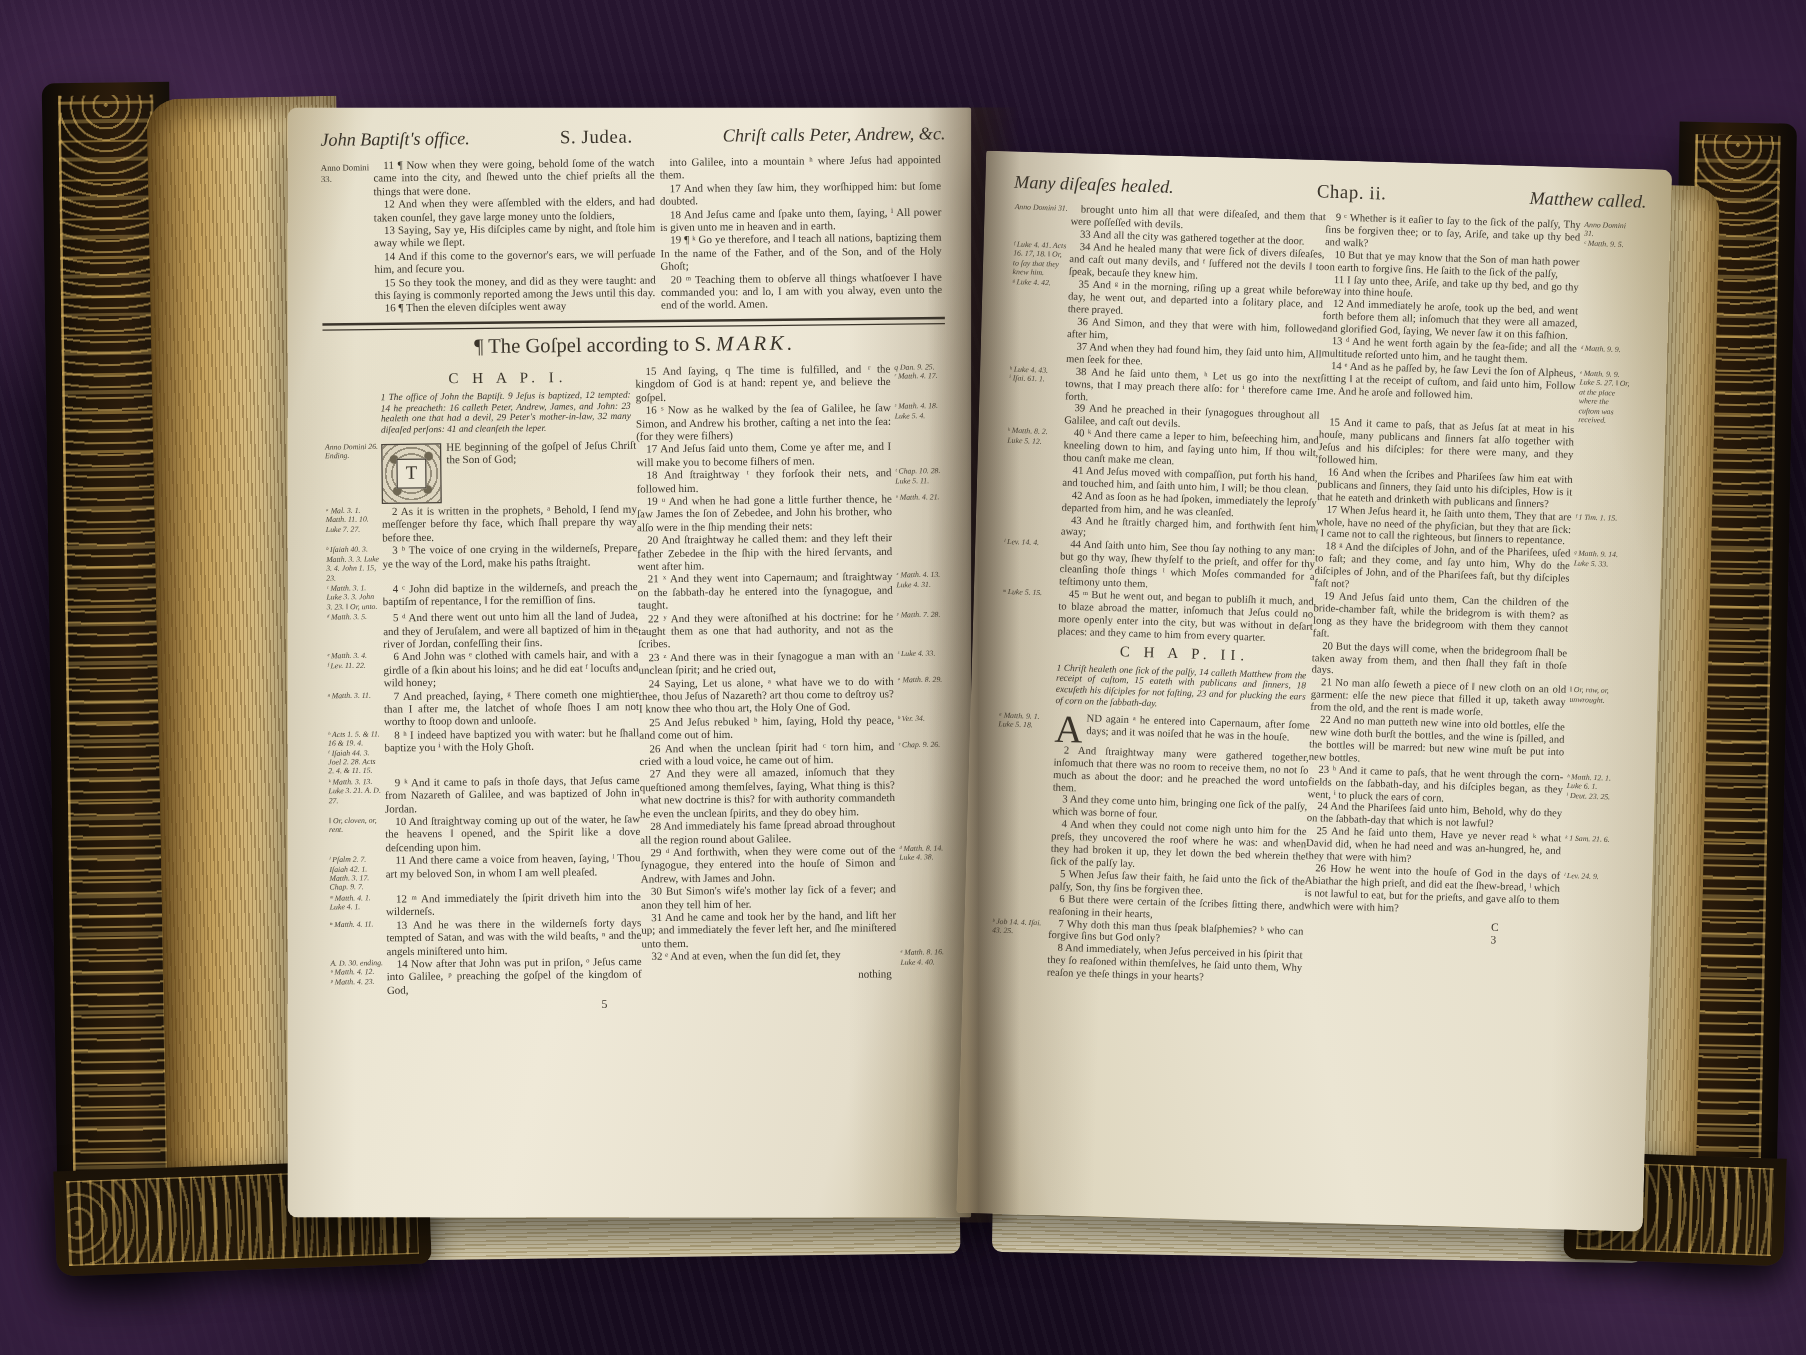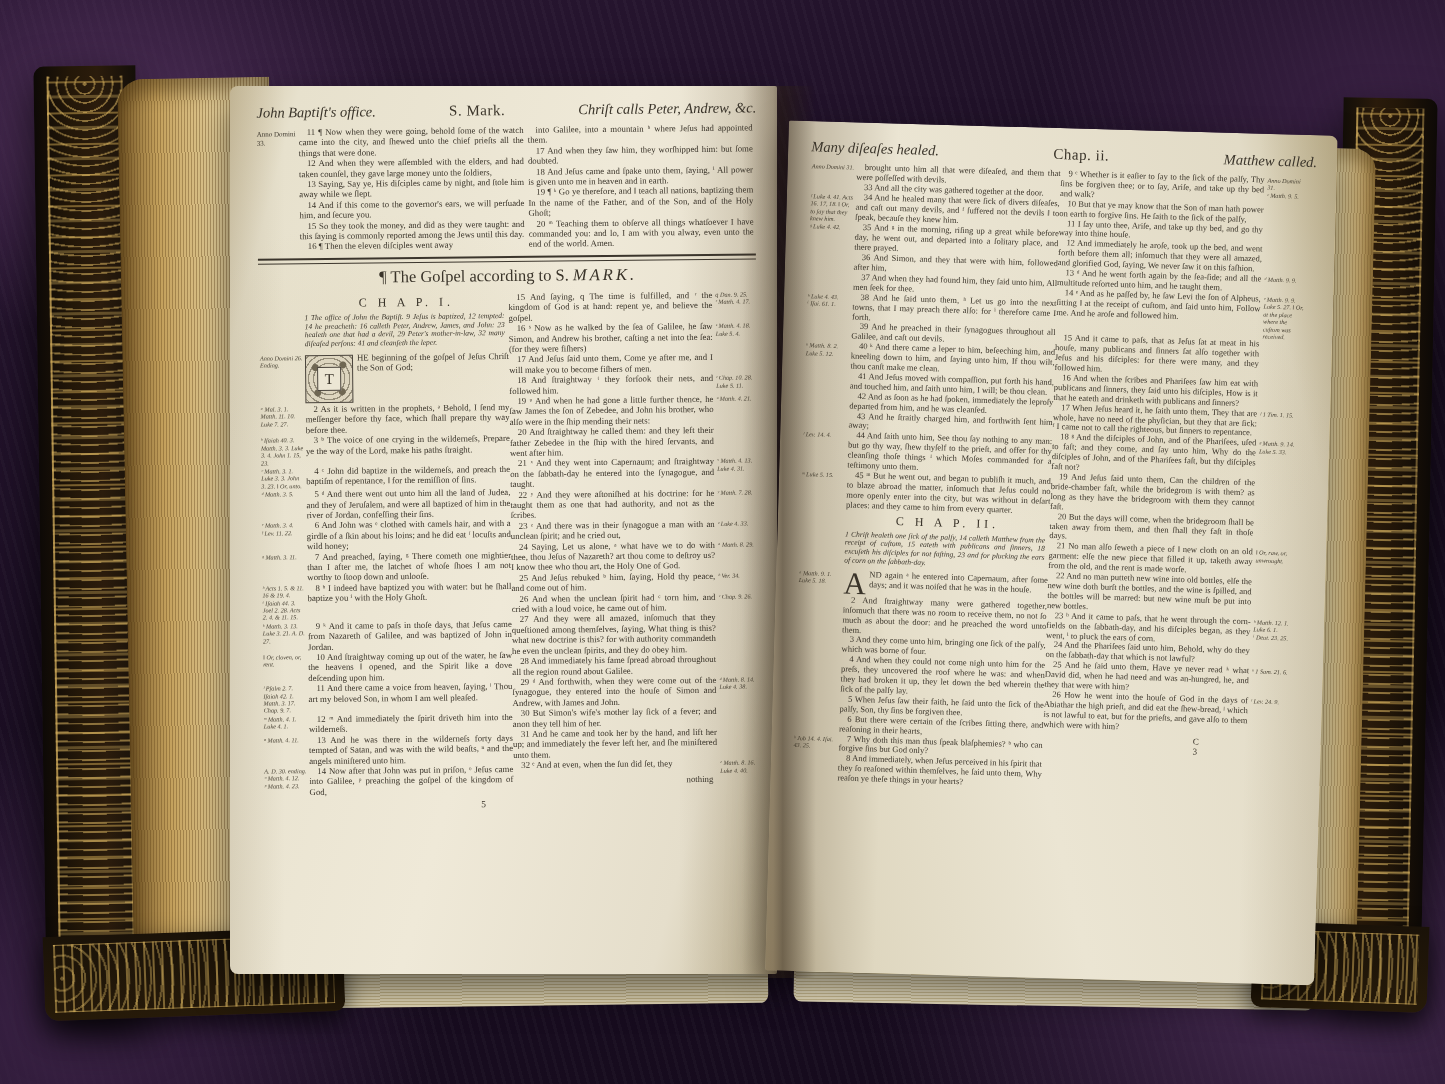--- a/index.html
+++ b/index.html
@@ -134,21 +134,21 @@
     </div>
   <div class="corner corner-br">
       <div class="tool2"></div>
     </div>
 
   <div class="page page-left">
     <div class="shade shade-l"></div>
     <div class="pg pl-content">
       <div class="ph">
         <span class="it">John Baptiſt's office.</span>
-        <span class="rm">S. Mark.</span>
+        <span class="rm">S. Judea.</span>
         <span class="it">Chriſt calls Peter, Andrew, &amp;c.</span>
       </div>
       <div class="mt">
         <div class="mt-note">Anno Domini 33.</div>
         <div class="mt-col">
             <p class="verse">11 ¶ Now when they were going, behold ſome of the watch came into the city, and ſhewed unto the chief prieſts all the things that were done.</p>
             <p class="verse">12 And when they were aſſembled with the elders, and had taken counſel, they gave large money unto the ſoldiers,</p>
             <p class="verse">13 Saying, Say ye, His diſciples came by night, and ſtole him away while we ſlept.</p>
             <p class="verse">14 And if this come to the governor's ears, we will perſuade him, and ſecure you.</p>
             <p class="verse">15 So they took the money, and did as they were taught: and this ſaying is commonly reported among the Jews until this day.</p>

